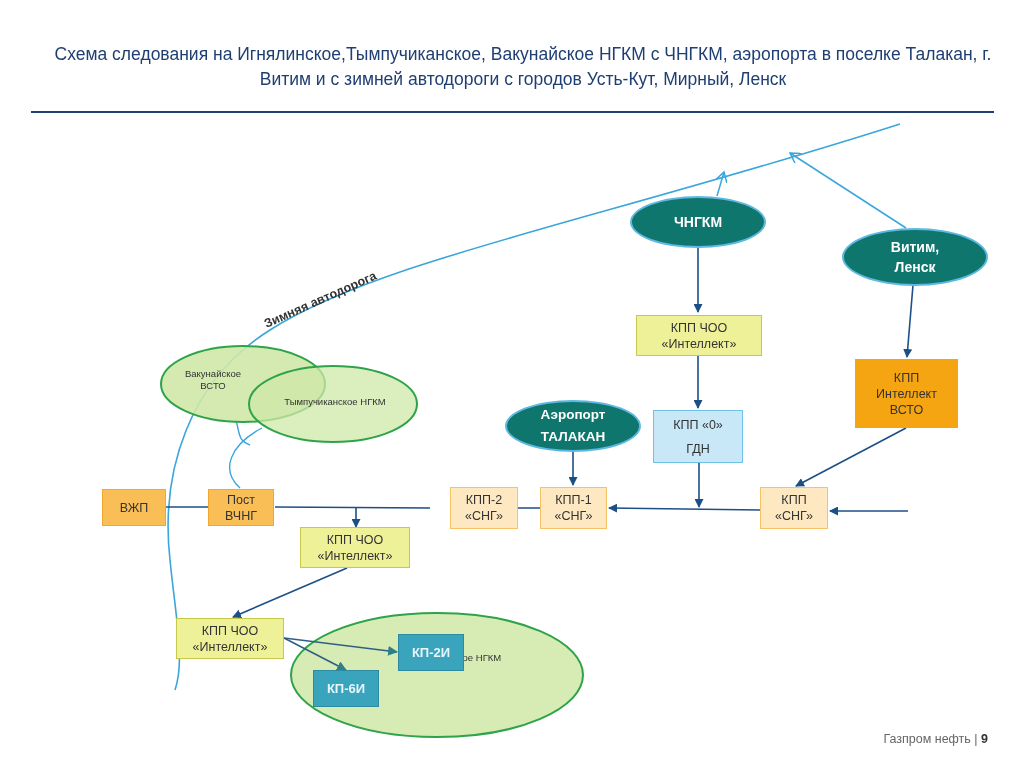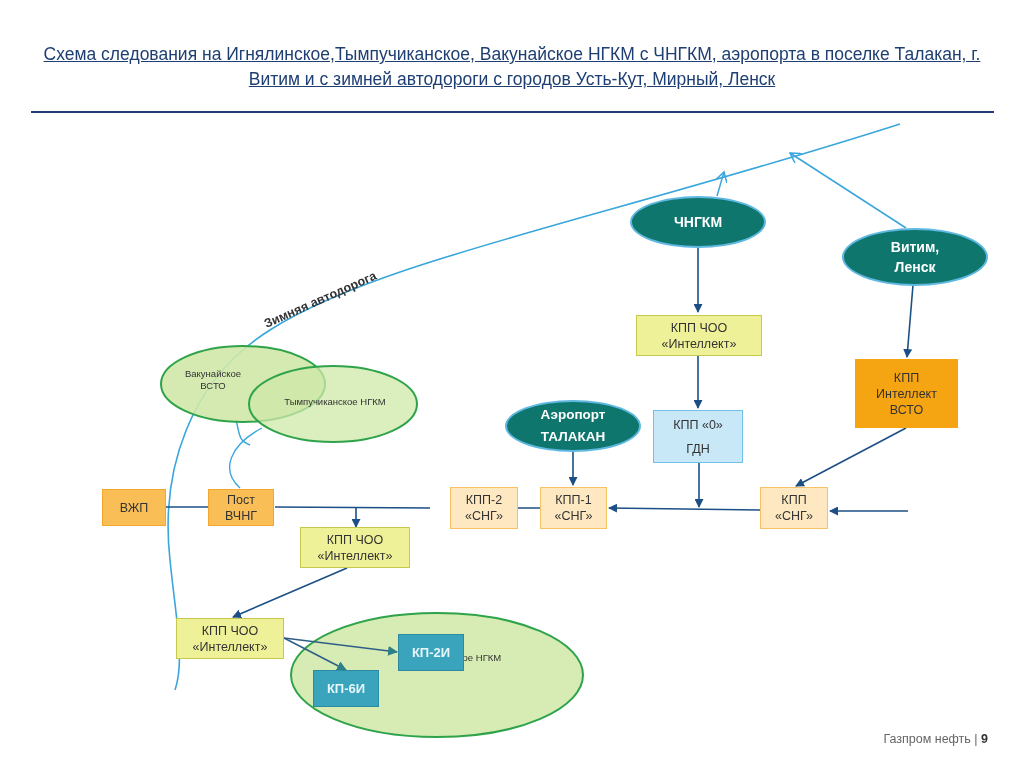--- a/index.html
+++ b/index.html
@@ -1,17 +1,17 @@
 <!DOCTYPE html>
 <html><head>
 <meta charset="utf-8">
 <style>
   html, body { margin:0; padding:0; background:#ffffff; }
   body { width:1024px; height:767px; position:relative; overflow:hidden; font-family:"Liberation Sans", sans-serif; }
-  .title { position:absolute; left:30px; top:42px; width:964px; text-align:center; color:#1f3f73; font-size:17.5px; line-height:25px; font-family:"Liberation Sans", sans-serif;text-decoration:underline; }
+  .title { position:absolute; left:41px; top:42px; width:964px; text-align:center; color:#1f3f73; font-size:17.5px; line-height:25px; font-family:"Liberation Sans", sans-serif; }
   .title-rule { position:absolute; left:31px; top:111px; width:963px; height:2px; background:#1f3f73; }
   svg.canvas { position:absolute; left:0; top:0; }
   .box { position:absolute; display:flex; align-items:center; justify-content:center; text-align:center; box-sizing:border-box; font-size:12.5px; line-height:16px; color:#333333; font-family:"Liberation Sans", sans-serif; }
   .orange { background:#f9bf56; border:1.5px solid #f3a72e; }
   .peach { background:#fde8c2; border:1.5px solid #f7c165; }
   .yellow { background:#eef197; border:1.5px solid #c7c94a; }
   .lightblue { background:#c8e8f8; border:1.5px solid #6ec2e8; }
   .gold { background:#f5a412; border:none; }
   .teal { background:#3ba4bd; border:1px solid #2e8aa0; color:#e6f6fa; font-weight:bold; font-size:13px; }
   .oval { position:absolute; display:flex; align-items:center; justify-content:center; text-align:center; border-radius:50%; background:#0f766e; border:2.5px solid #5eb8e0; color:#ffffff; font-weight:bold; font-size:14px; line-height:20px; box-sizing:border-box; font-family:"Liberation Sans", sans-serif; }

